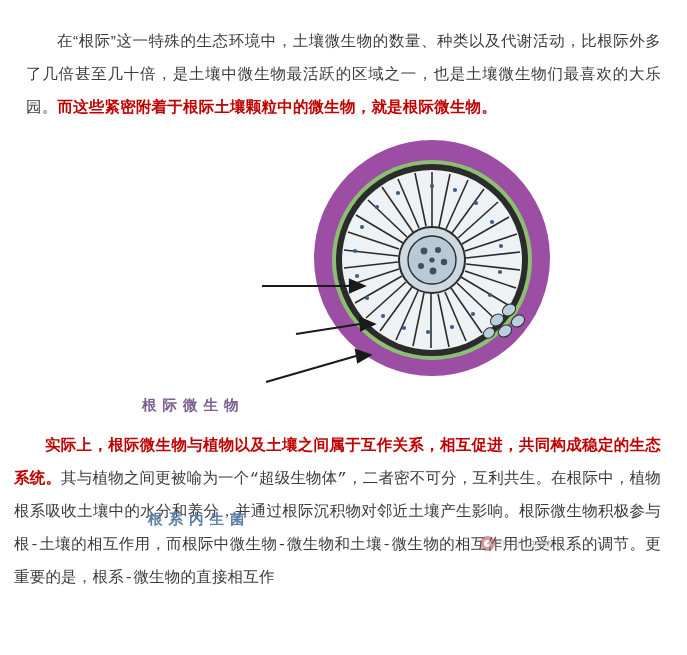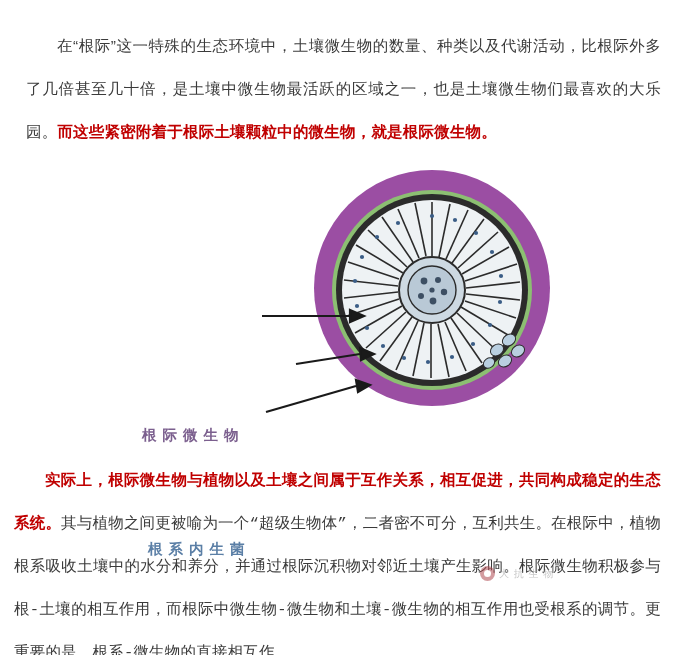--- a/index.html
+++ b/index.html
@@ -15,21 +15,21 @@
     overflow: hidden;
   }
   .page {
     position: relative;
     width: 687px;
     height: 655px;
     background: #ffffff;
   }
   .para {
     font-size: 15.5px;
-    line-height: 43px;
+    line-height: 33px;
     text-align: justify;
     letter-spacing: 0.2px;
   }
   .para1 {
     padding: 8px 26px 0 26px;
     text-indent: 2em;
   }
   .normal { color: #3b3b3b; }
   .red-bold {
     color: #c00000;

